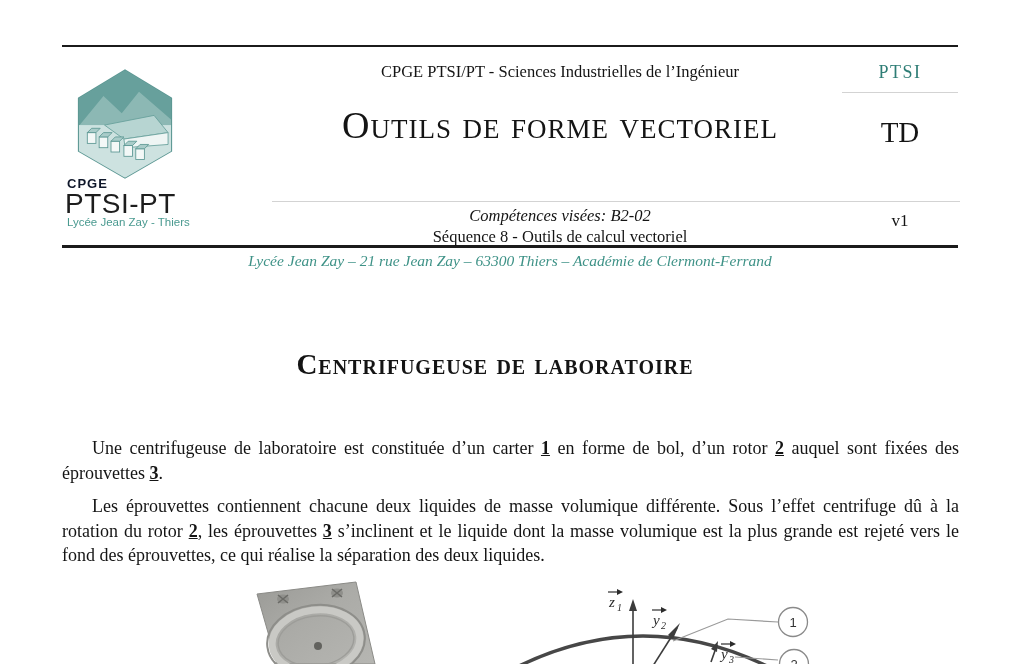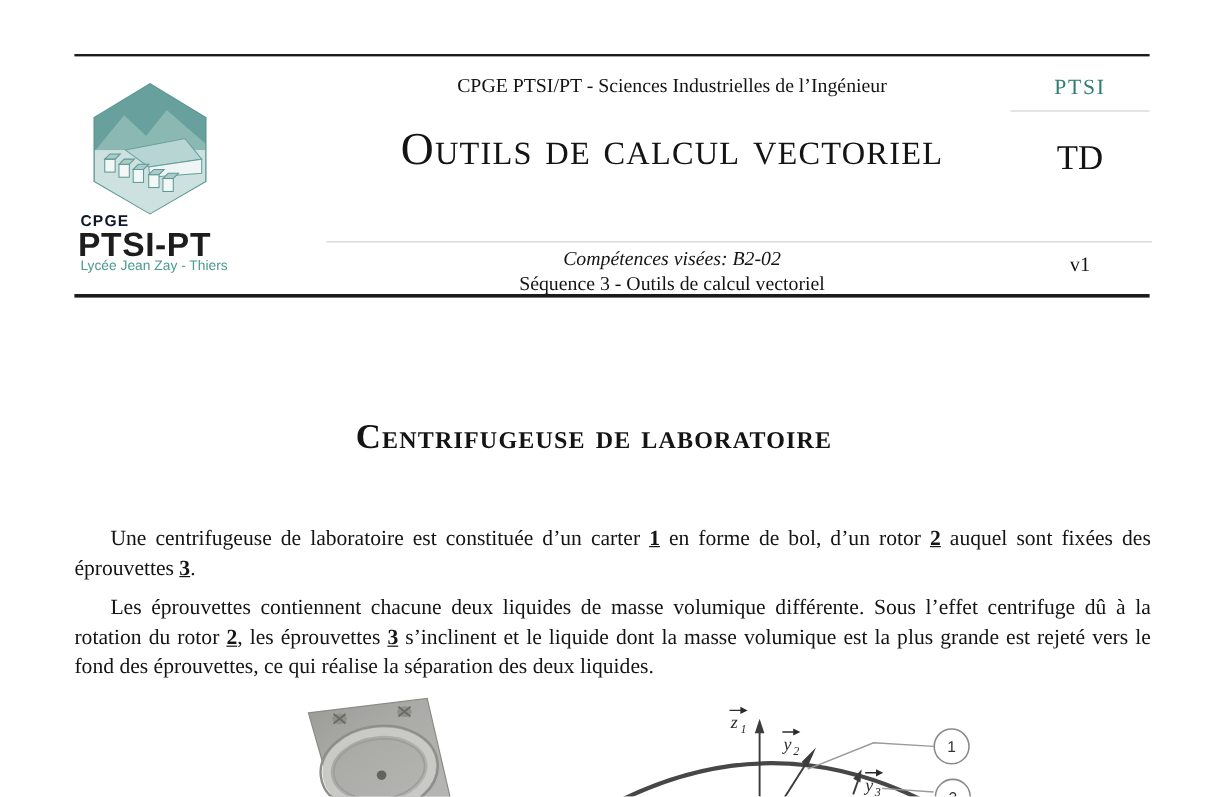--- a/index.html
+++ b/index.html
@@ -21,21 +21,21 @@
            letter-spacing:1.5px;color:#2e7d75;}
   .doctype{position:absolute;left:0;top:116px;width:120px;font-size:29px;}
   .version{position:absolute;left:0;top:211px;width:120px;font-size:17px;font-family:Liberation Serif, serif;}
 
   
   .logo{position:absolute;left:64px;top:64px;width:175px;height:175px;
         font-family:"Liberation Sans", sans-serif;}
   .logo-hex{position:absolute;left:6px;top:4px;}
   .logo-cpge{position:absolute;left:3px;top:112px;font-size:13px;font-weight:bold;
              color:#0f172a;letter-spacing:1px;}
-  .logo-name{position:absolute;left:1px;top:124px;font-size:28px;font-weight:bold;
+  .logo-name{position:absolute;left:1px;top:124px;font-size:28px;font-weight:normal;
              color:#1d1d1d;letter-spacing:0.5px;}
   .logo-school{position:absolute;left:3px;top:152px;font-size:11.5px;color:#4a9a90;}
 
   .address{position:absolute;left:62px;top:252px;width:896px;text-align:center;
            font-style:italic;font-size:15.5px;color:#3e9287;}
 
   .section-title{position:absolute;left:47px;top:348px;width:896px;text-align:center;
                  font-size:29px;font-variant:small-caps;letter-spacing:1px;font-weight:700;}
 
   .para{position:absolute;left:62px;width:897px;font-size:18px;line-height:24.5px;
@@ -84,31 +84,32 @@
         </g>
       </g>
     </svg>
     <div class="logo-cpge">CPGE</div>
     <div class="logo-name">PTSI-PT</div>
     <div class="logo-school">Lycée Jean Zay - Thiers</div>
   </div>
 
   <div class="hdr-center">
     <div class="course-line">CPGE PTSI/PT - Sciences Industrielles de l’Ingénieur</div>
-    <div class="doc-title">Outils de calcul vectoriel</div>
+    <div class="doc-title">Outils de forme vectoriel</div>
     <div class="competences">Compétences visées: B2-02</div>
-    <div class="sequence">Séquence 3 - Outils de calcul vectoriel</div>
+    <div class="sequence">Séquence 8 - Outils de calcul vectoriel</div>
   </div>
 
   <div class="hdr-right">
     <div class="filiere">PTSI</div>
     <div class="doctype">TD</div>
     <div class="version">v1</div>
   </div>
 
+  <div class="address">Lycée Jean Zay – 21 rue Jean Zay – 63300 Thiers – Académie de Clermont-Ferrand</div>
 
   <div class="section-title">Centrifugeuse de laboratoire</div>
 
   <p class="para p1"><span>Une centrifugeuse de laboratoire est constituée d’un carter </span><span class="num">1</span><span> en forme de bol, d’un rotor </span><span class="num">2</span><span> auquel sont fixées des éprouvettes </span><span class="num">3</span><span>.</span></p>
   <p class="para p2"><span>Les éprouvettes contiennent chacune deux liquides de masse volumique différente. Sous l’effet centrifuge dû à la rotation du rotor </span><span class="num">2</span><span>, les éprouvettes </span><span class="num">3</span><span> s’inclinent et le liquide dont la masse volumique est la plus grande est rejeté vers le fond des éprouvettes, ce qui réalise la séparation des deux liquides.</span></p>
 
   <svg class="fig" style="left:248px;top:578px;" width="190" height="86" viewBox="0 0 190 86">
     <defs>
       <linearGradient id="plateg" x1="0" y1="0" x2="1" y2="1">
         <stop offset="0" stop-color="#9a9a96"></stop>

